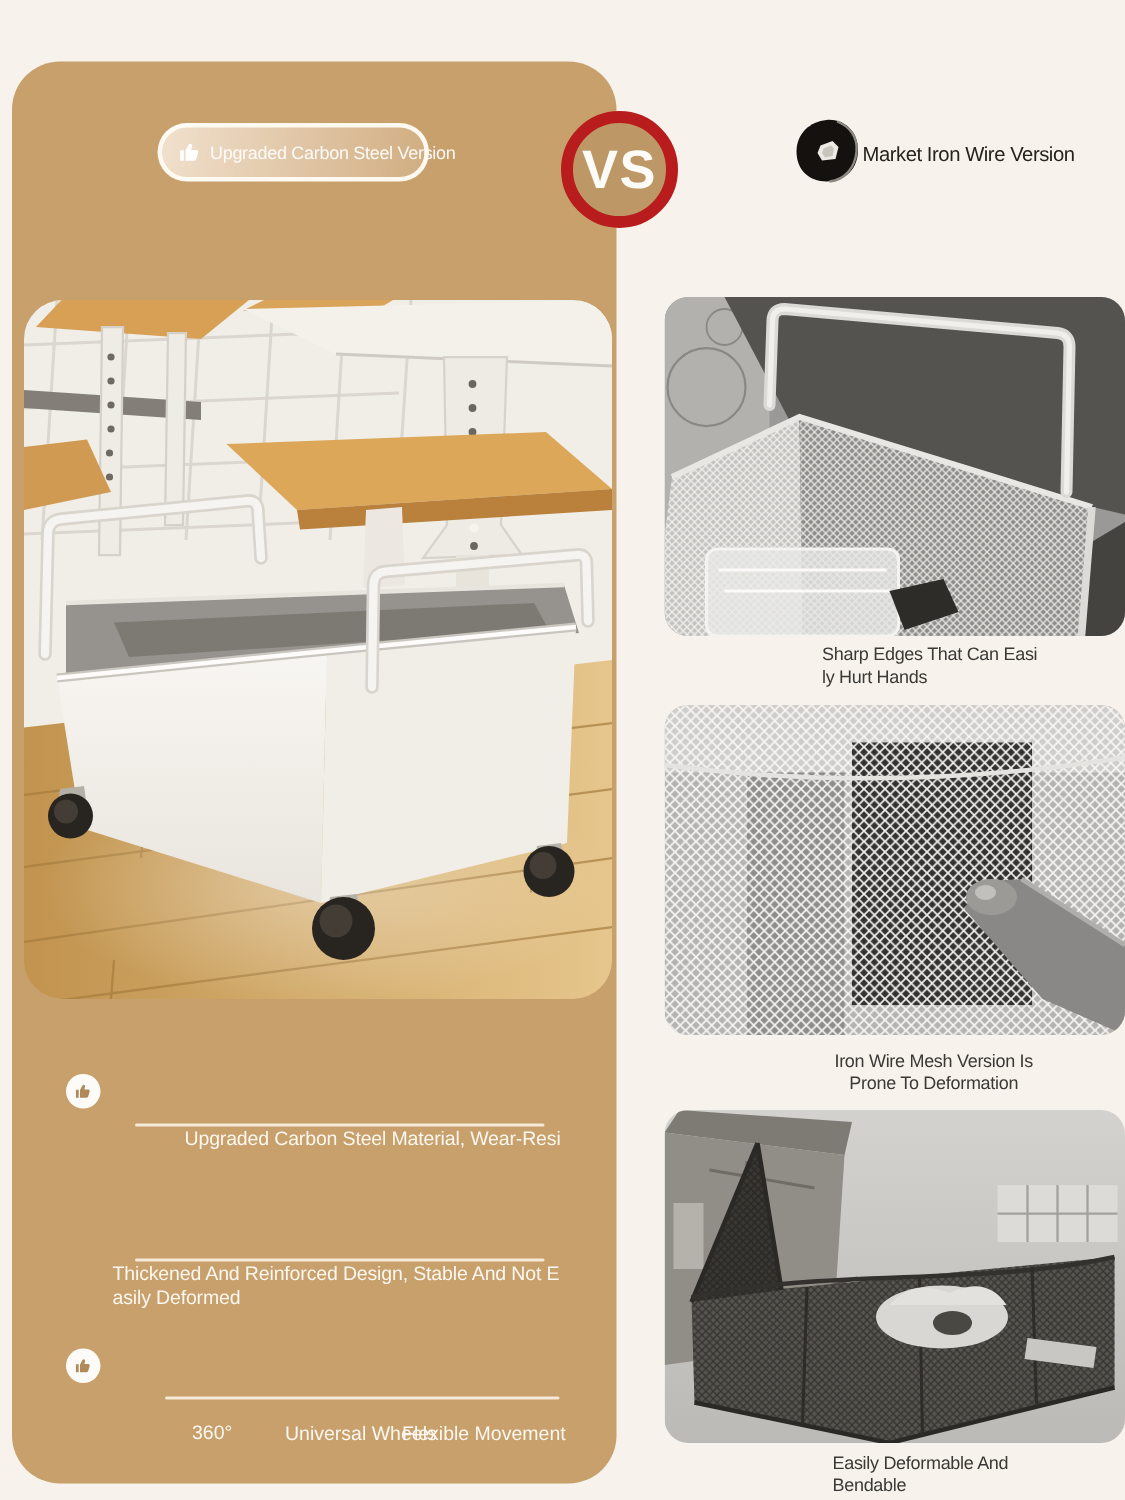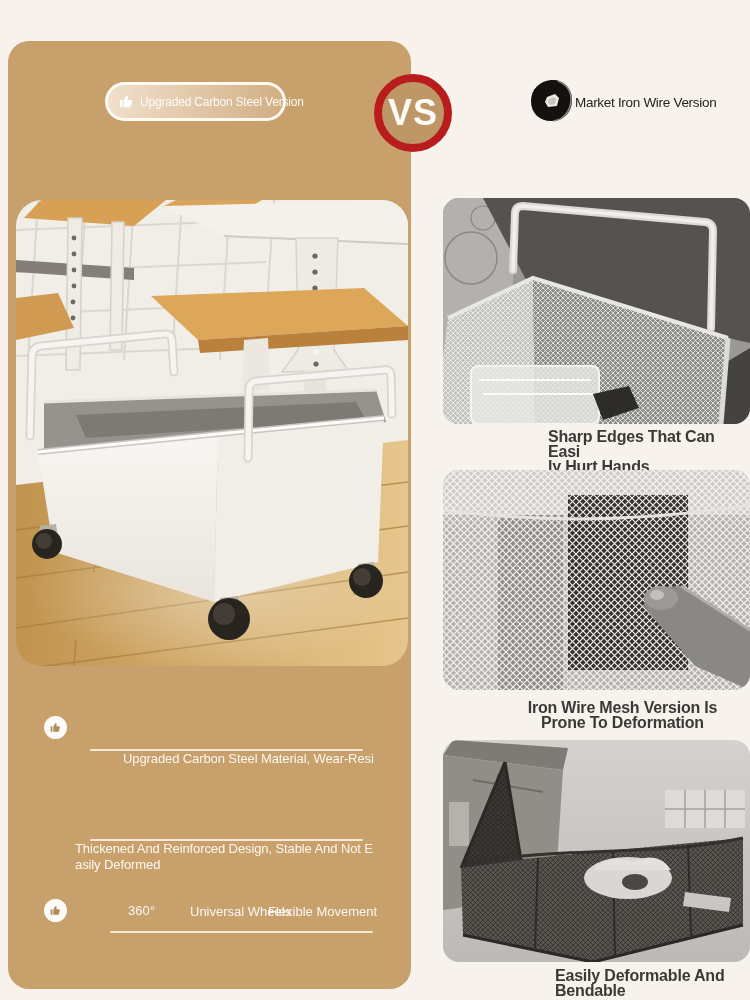--- a/index.html
+++ b/index.html
@@ -6,21 +6,21 @@
   .page{
     position:relative;width:750px;height:1000px;overflow:hidden;
     background:var(--page-cream,#f7f2ec);
     font-family:"Liberation Sans",sans-serif;
   }
   .abs{position:absolute;}
 
   
   .panel{
     left:8px;top:41px;width:403px;height:948px;
-    background:var(--panel-tan,#c7a06c);border-radius:21px;
+    background:var(--panel-tan,#c7a06c);border-radius:32px;
   }
 
   
   .badge{
     left:97px;top:41px;width:181px;height:39px;box-sizing:border-box;
     border:3px solid rgba(255,252,246,.95);border-radius:22px;
     background:linear-gradient(100deg,rgba(255,246,238,.75),rgba(233,206,180,.30));
     display:flex;align-items:center;padding-left:10px;gap:5px;
   }
   .badge-label{
@@ -38,31 +38,31 @@
   
   .right-header-icon{left:528px;top:77px;width:48px;height:50px;}
   .right-header-label{left:575px;top:95px;font-size:13.5px;letter-spacing:-.3px;color:#26231f;text-align:right;}
 
   
   .photo{border-radius:26px;overflow:hidden;left:8px;top:159px;width:392px;height:466px;}
   .rimg{border-radius:16px;overflow:hidden;left:443px;width:307px;}
   .rimg svg{display:block;}
 
   
-  .caption{font-size:16px;line-height:15px;letter-spacing:-.2px;color:#3b3936;font-weight:bold;}
+  .caption{font-size:12px;line-height:15px;letter-spacing:-.2px;color:#3b3936;}
   .cap-center{width:255px;text-align:center;}
 
   
   .bullet-text{font-size:13px;line-height:15.5px;letter-spacing:-.1px;color:#fcf7f0;margin-top:40px;}
   .underline{height:2px;background:rgba(253,246,235,.85);border-radius:1px;}
   .thumb-circle{
     width:23px;height:23px;border-radius:50%;background:#fdfbf7;
     display:flex;align-items:center;justify-content:center;
   }
-  .b3-part{font-size:13px;color:#fcf7f0;white-space:nowrap;}
+  .b3-part{font-size:13px;color:#fcf7f0;white-space:nowrap;margin-top:44px;}
 </style>
 </head>
 <body>
 
 <div class="page">
 
   <div class="abs panel">
 
     <div class="abs badge">
       <span style="display:inline-flex;">

